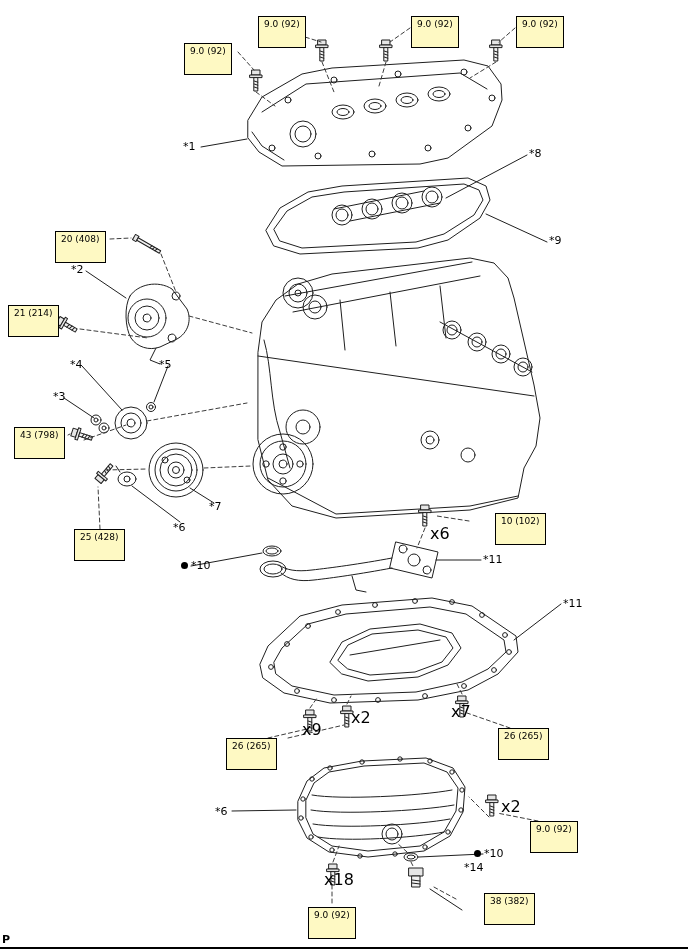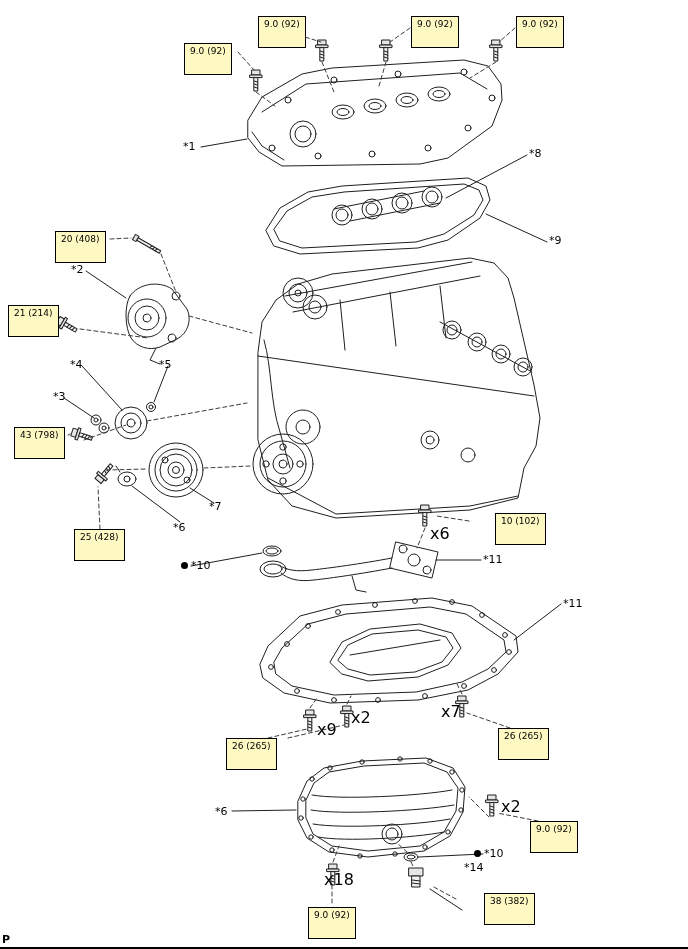--- a/index.html
+++ b/index.html
@@ -366,22 +366,22 @@
 </div>
 <div class="callout" style="left:483px;top:554px">*11</div>
 <div class="callout" style="left:563px;top:598px">*11</div>
 <div class="callout" style="left:215px;top:806px">*6</div>
 <div class="callout" style="left:474px;top:848px">
   <span class="nr-dot"></span><span>*10</span>
 </div>
 <div class="callout" style="left:464px;top:862px">*14</div>
 
 <div class="qty" style="left:430px;top:526px">x6</div>
-<div class="qty" style="left:317px;top:722px">x9</div>
+<div class="qty" style="left:302px;top:722px">x9</div>
 <div class="qty" style="left:351px;top:710px">x2</div>
-<div class="qty" style="left:441px;top:704px">x7</div>
+<div class="qty" style="left:451px;top:704px">x7</div>
 <div class="qty" style="left:501px;top:799px">x2</div>
 <div class="qty" style="left:324px;top:872px">x18</div>
 
 <div class="corner">P</div>
 <div class="bottom-rule"></div>
 
 </div>
 
 </body></html>

